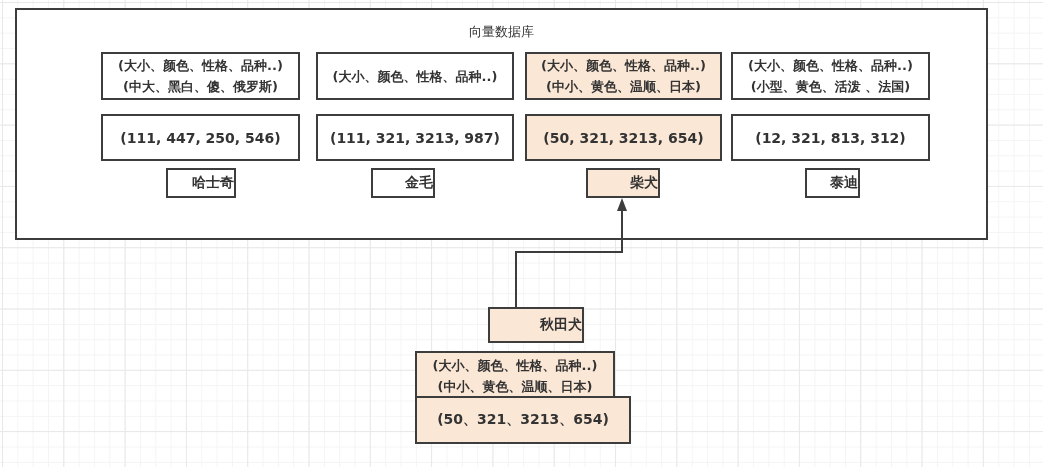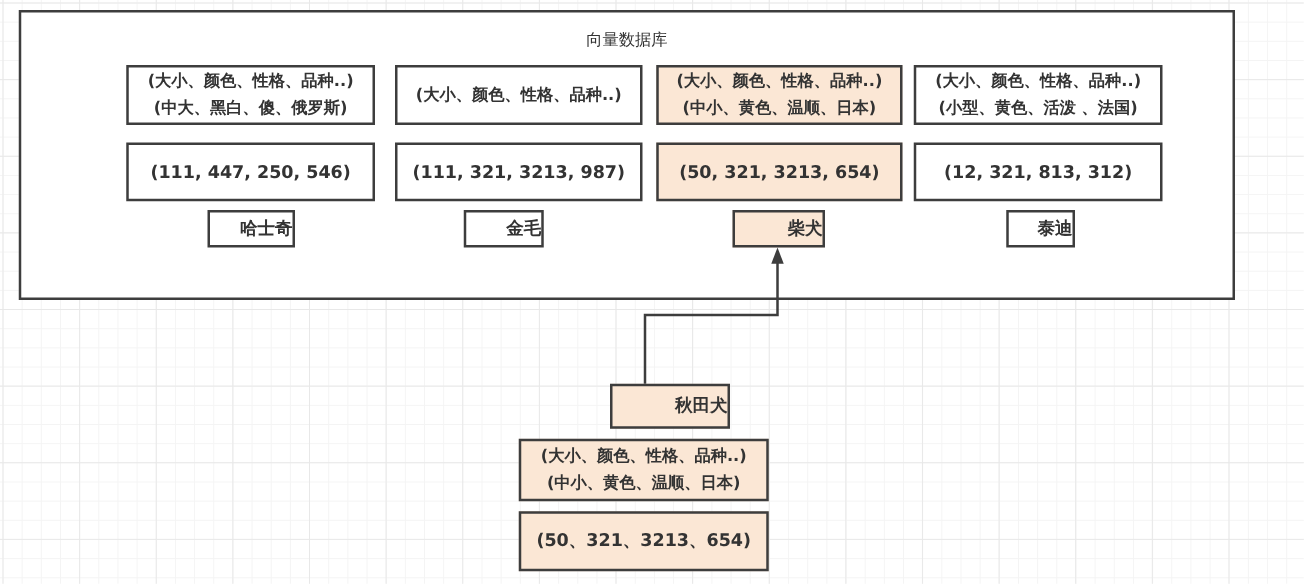--- a/index.html
+++ b/index.html
@@ -58,21 +58,21 @@
   .c3.attr-row, .c3.vec-row { left: 525px; width: 197px; }
   .c4.attr-row, .c4.vec-row { left: 731px; width: 199px; }
   .c1.name-row { left: 166px; width: 70px; }
   .c2.name-row { left: 371px; width: 64px; }
   .c3.name-row { left: 586px; width: 74px; }
   .c4.name-row { left: 805px; width: 55px; }
 
   
   .q-name { left: 468px; top: 307px; width: 96px;  height: 36px; margin-left: 20px; }
   .q-attr { left: 415px; top: 351px; width: 200px; height: 50px; }
-  .q-vec  { left: 415px; top: 409px; width: 200px; height: 48px; }
+  .q-vec  { left: 415px; top: 396px; width: 216px; height: 48px; }
 
   .arrow-layer {
     position: absolute; left: 0; top: 0;
     width: 1043px; height: 467px;
     pointer-events: none;
   }
 </style>
 </head>
 <body>
 

